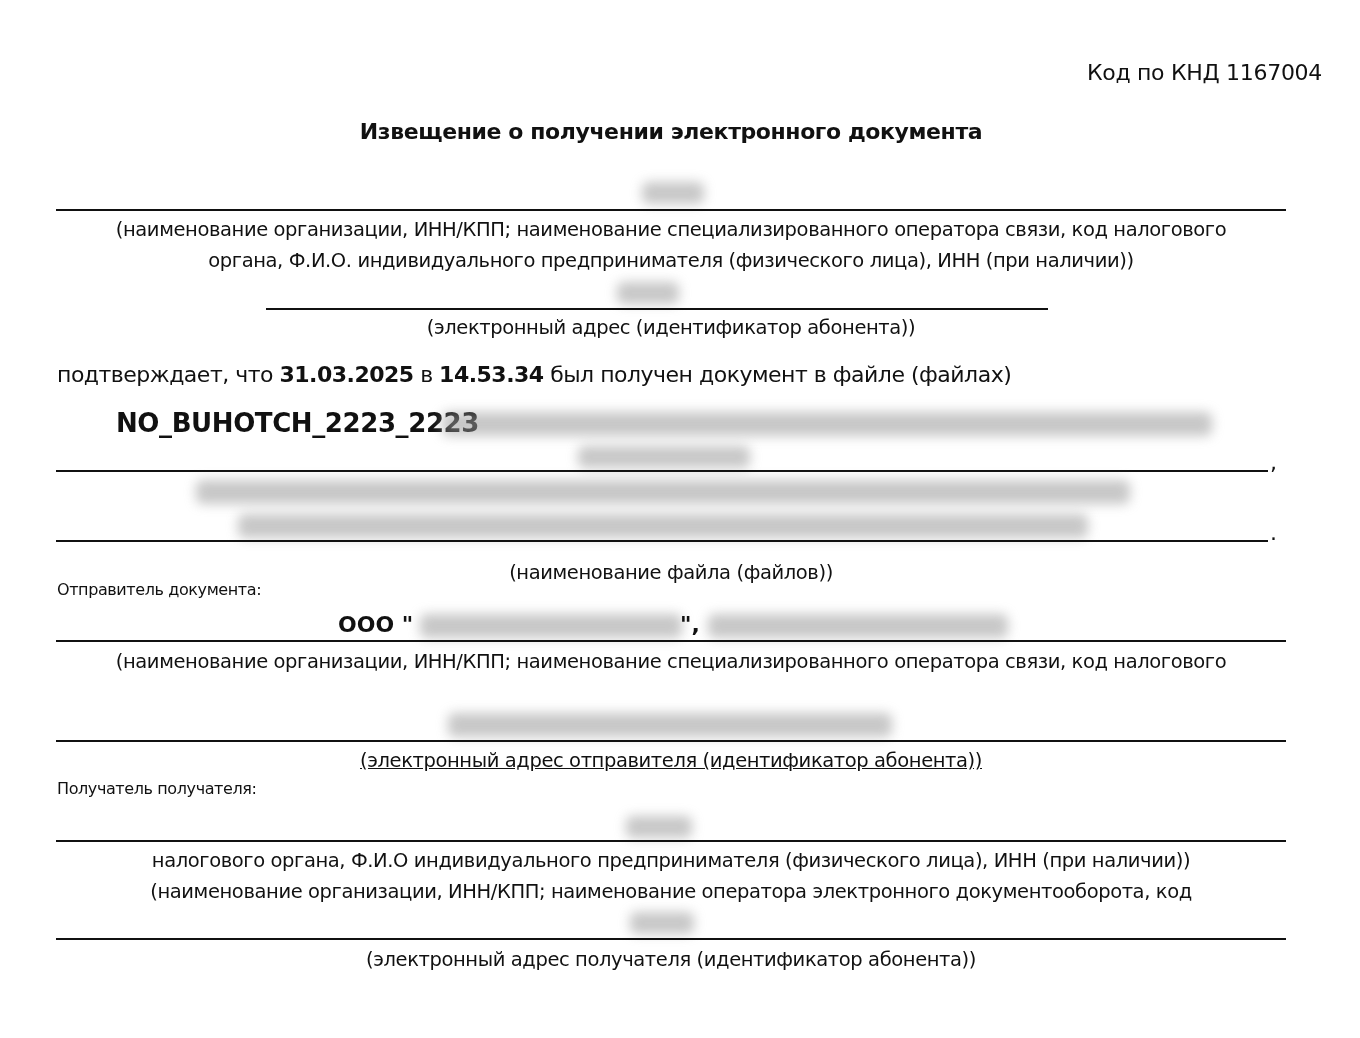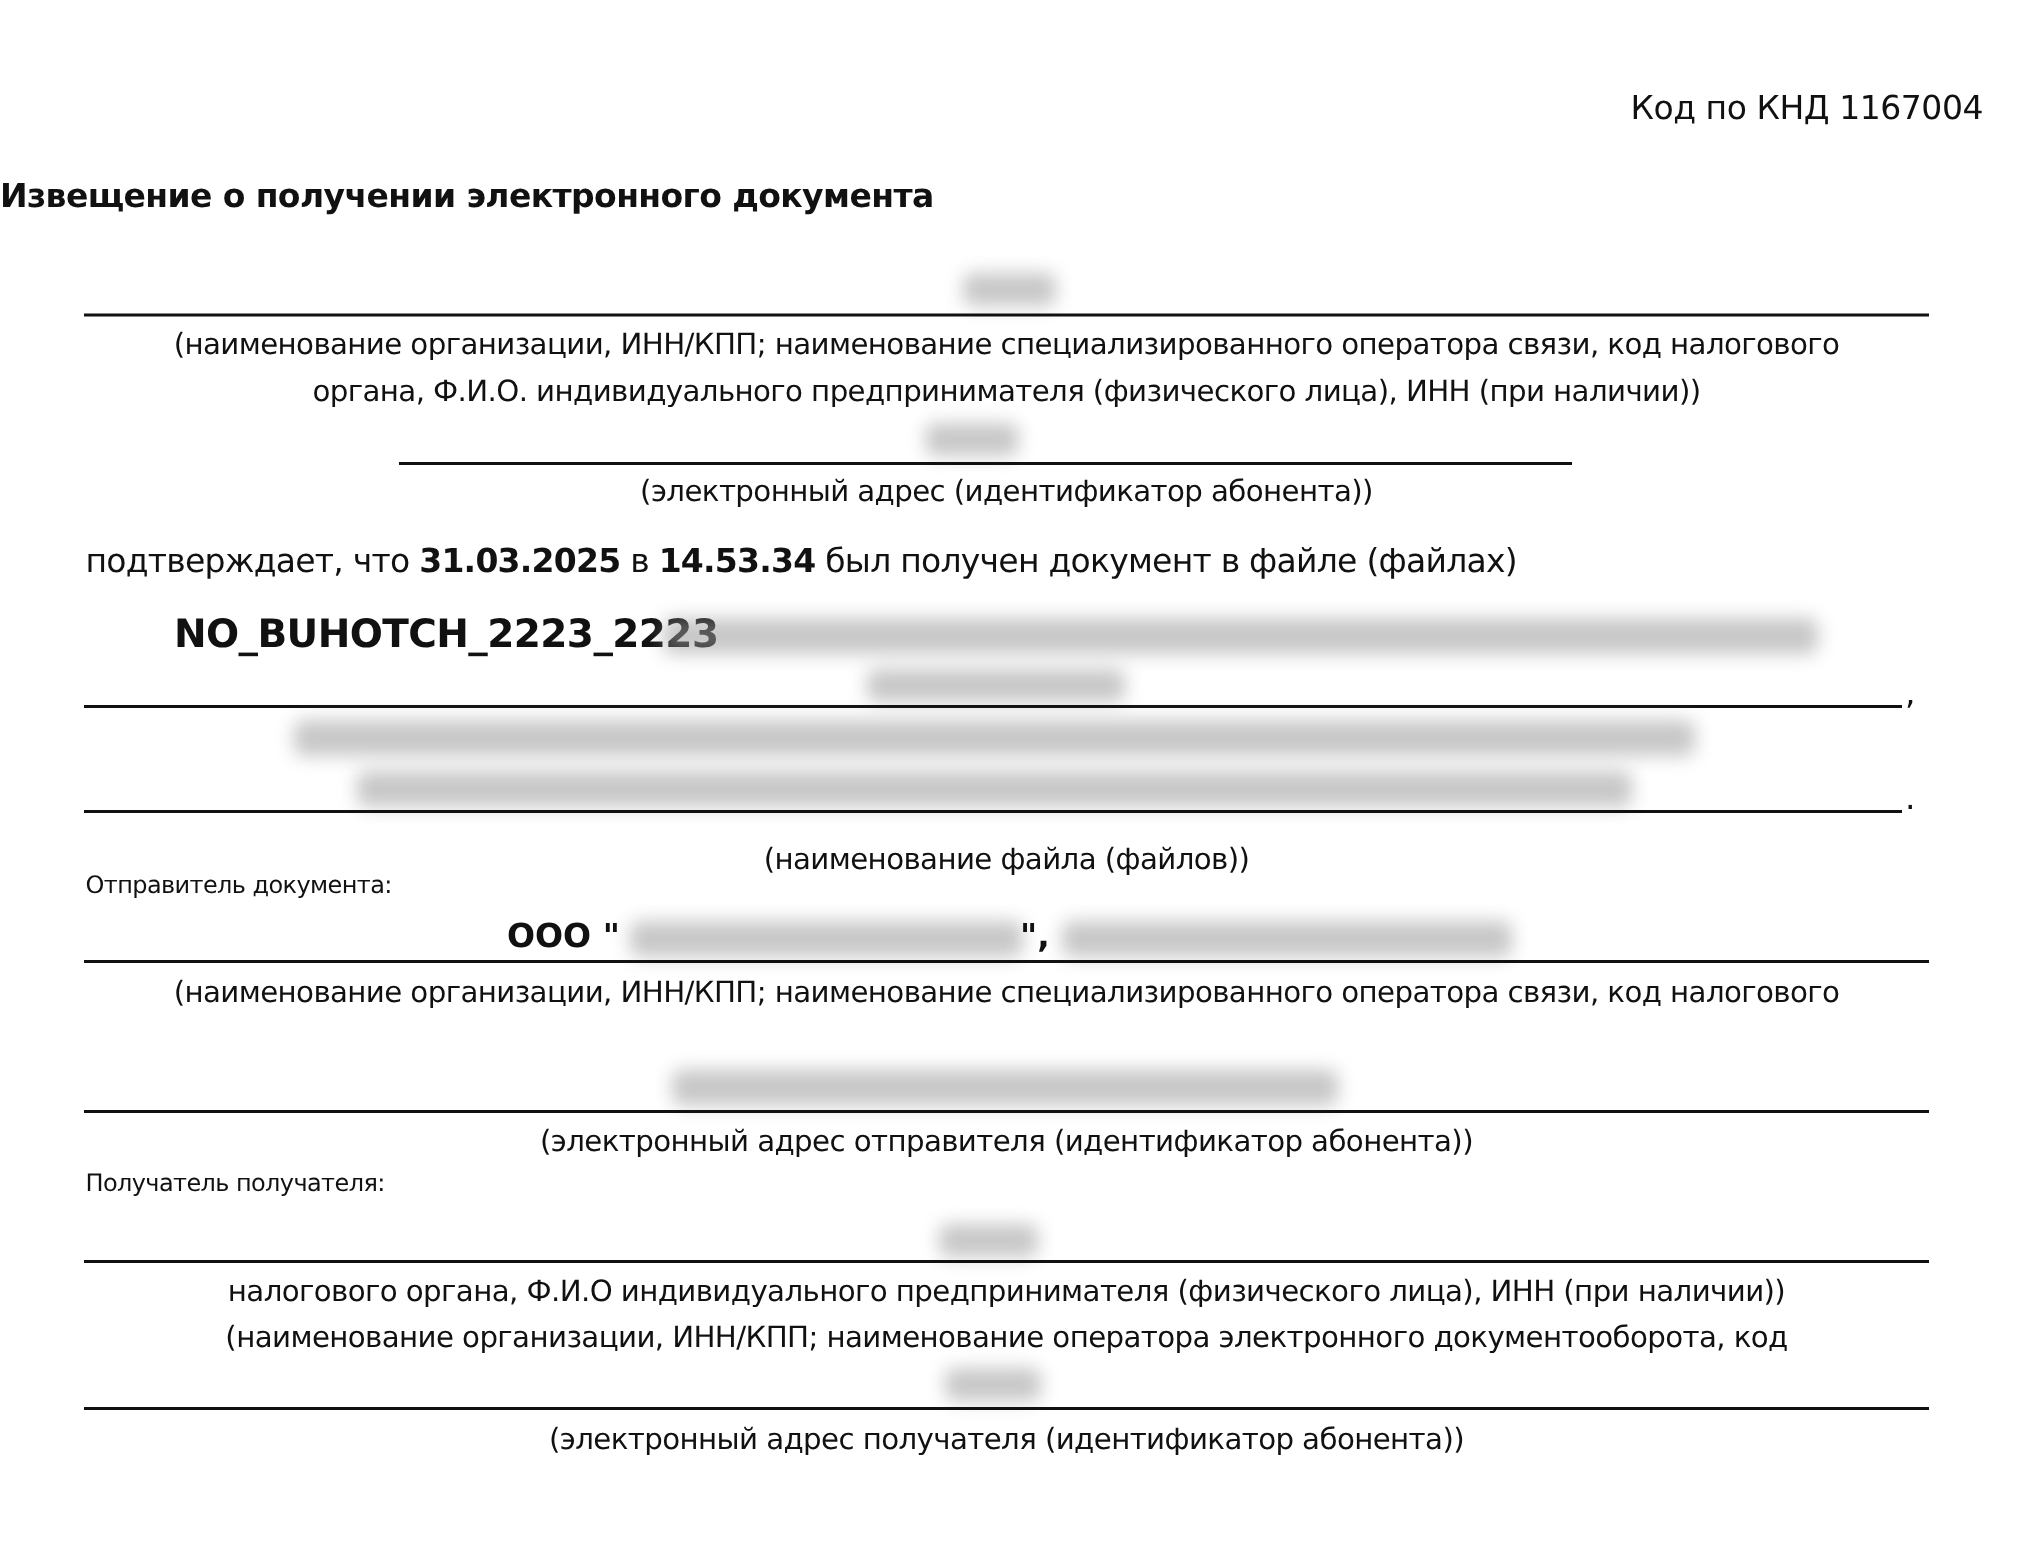--- a/index.html
+++ b/index.html
@@ -3,21 +3,21 @@
   <meta charset="utf-8">
   <style>
     html, body { margin: 0; padding: 0; background: #ffffff; }
     body {
       width: 1360px; height: 1038px; position: relative; overflow: hidden;
       font-family: "DejaVu Sans", "Liberation Sans", sans-serif;
       color: #111111;
     }
     .abs { position: absolute; }
     .knd { top: 60px; right: 38px; font-size: 22px; letter-spacing: -0.3px; }
-    .title { top: 119px; left: 0; width: 1342px; text-align: left; font-size: 22px; font-weight: bold; letter-spacing: -0.4px; }
+    .title { top: 119px; left: 0; width: 1342px; text-align: center; font-size: 22px; font-weight: bold; letter-spacing: -0.4px; }
     .line { position: absolute; height: 2px; background: #111; }
     .caption { position: absolute; left: 56px; width: 1230px; text-align: center; font-size: 19.5px; line-height: 31px; letter-spacing: -0.4px; }
     .label { position: absolute; left: 57px; font-size: 16px; letter-spacing: -0.4px; }
     .blur {
       position: absolute; background: #9a9a9a; border-radius: 6px;
       filter: blur(6px); opacity: 0.55;
     }
     .bold { font-weight: bold; }
     .confirm { top: 362px; left: 57px; font-size: 22px; letter-spacing: -0.5px; }
     .filename { top: 408px; left: 116px; font-size: 26px; font-weight: bold; letter-spacing: -0.4px; }
@@ -60,21 +60,21 @@
 <div class="abs sender-org">ООО "</div>
 <div class="blur" style="left:420px; top:614px; width:262px; height:24px;"></div>
 <div class="punct bold" style="left:680px; top:612px;">",</div>
 <div class="blur" style="left:708px; top:614px; width:300px; height:24px;"></div>
 <div class="line" style="left:56px; top:640px; width:1230px;"></div>
 <div class="caption" style="top:646px;">
   <div>(наименование организации, ИНН/КПП; наименование специализированного оператора связи, код налогового</div>
 </div>
 <div class="blur" style="left:448px; top:713px; width:444px; height:24px;"></div>
 <div class="line" style="left:56px; top:740px; width:1230px;"></div>
-<div class="caption" style="top:745px;">(электронный адрес отправителя (идентификатор абонента))</div>
+<div class="caption" style="top:745px;text-decoration:underline;">(электронный адрес отправителя (идентификатор абонента))</div>
 
 <div class="label" style="top:779px;">Получатель получателя:</div>
 <div class="blur" style="left:626px; top:816px; width:66px; height:22px;"></div>
 <div class="line" style="left:56px; top:840px; width:1230px;"></div>
 <div class="caption" style="top:845px;">
   <div>налогового органа, Ф.И.О индивидуального предпринимателя (физического лица), ИНН (при наличии))</div>
   <div>(наименование организации, ИНН/КПП; наименование оператора электронного документооборота, код</div>
 </div>
 <div class="blur" style="left:630px; top:912px; width:64px; height:22px;"></div>
 <div class="line" style="left:56px; top:938px; width:1230px;"></div>

